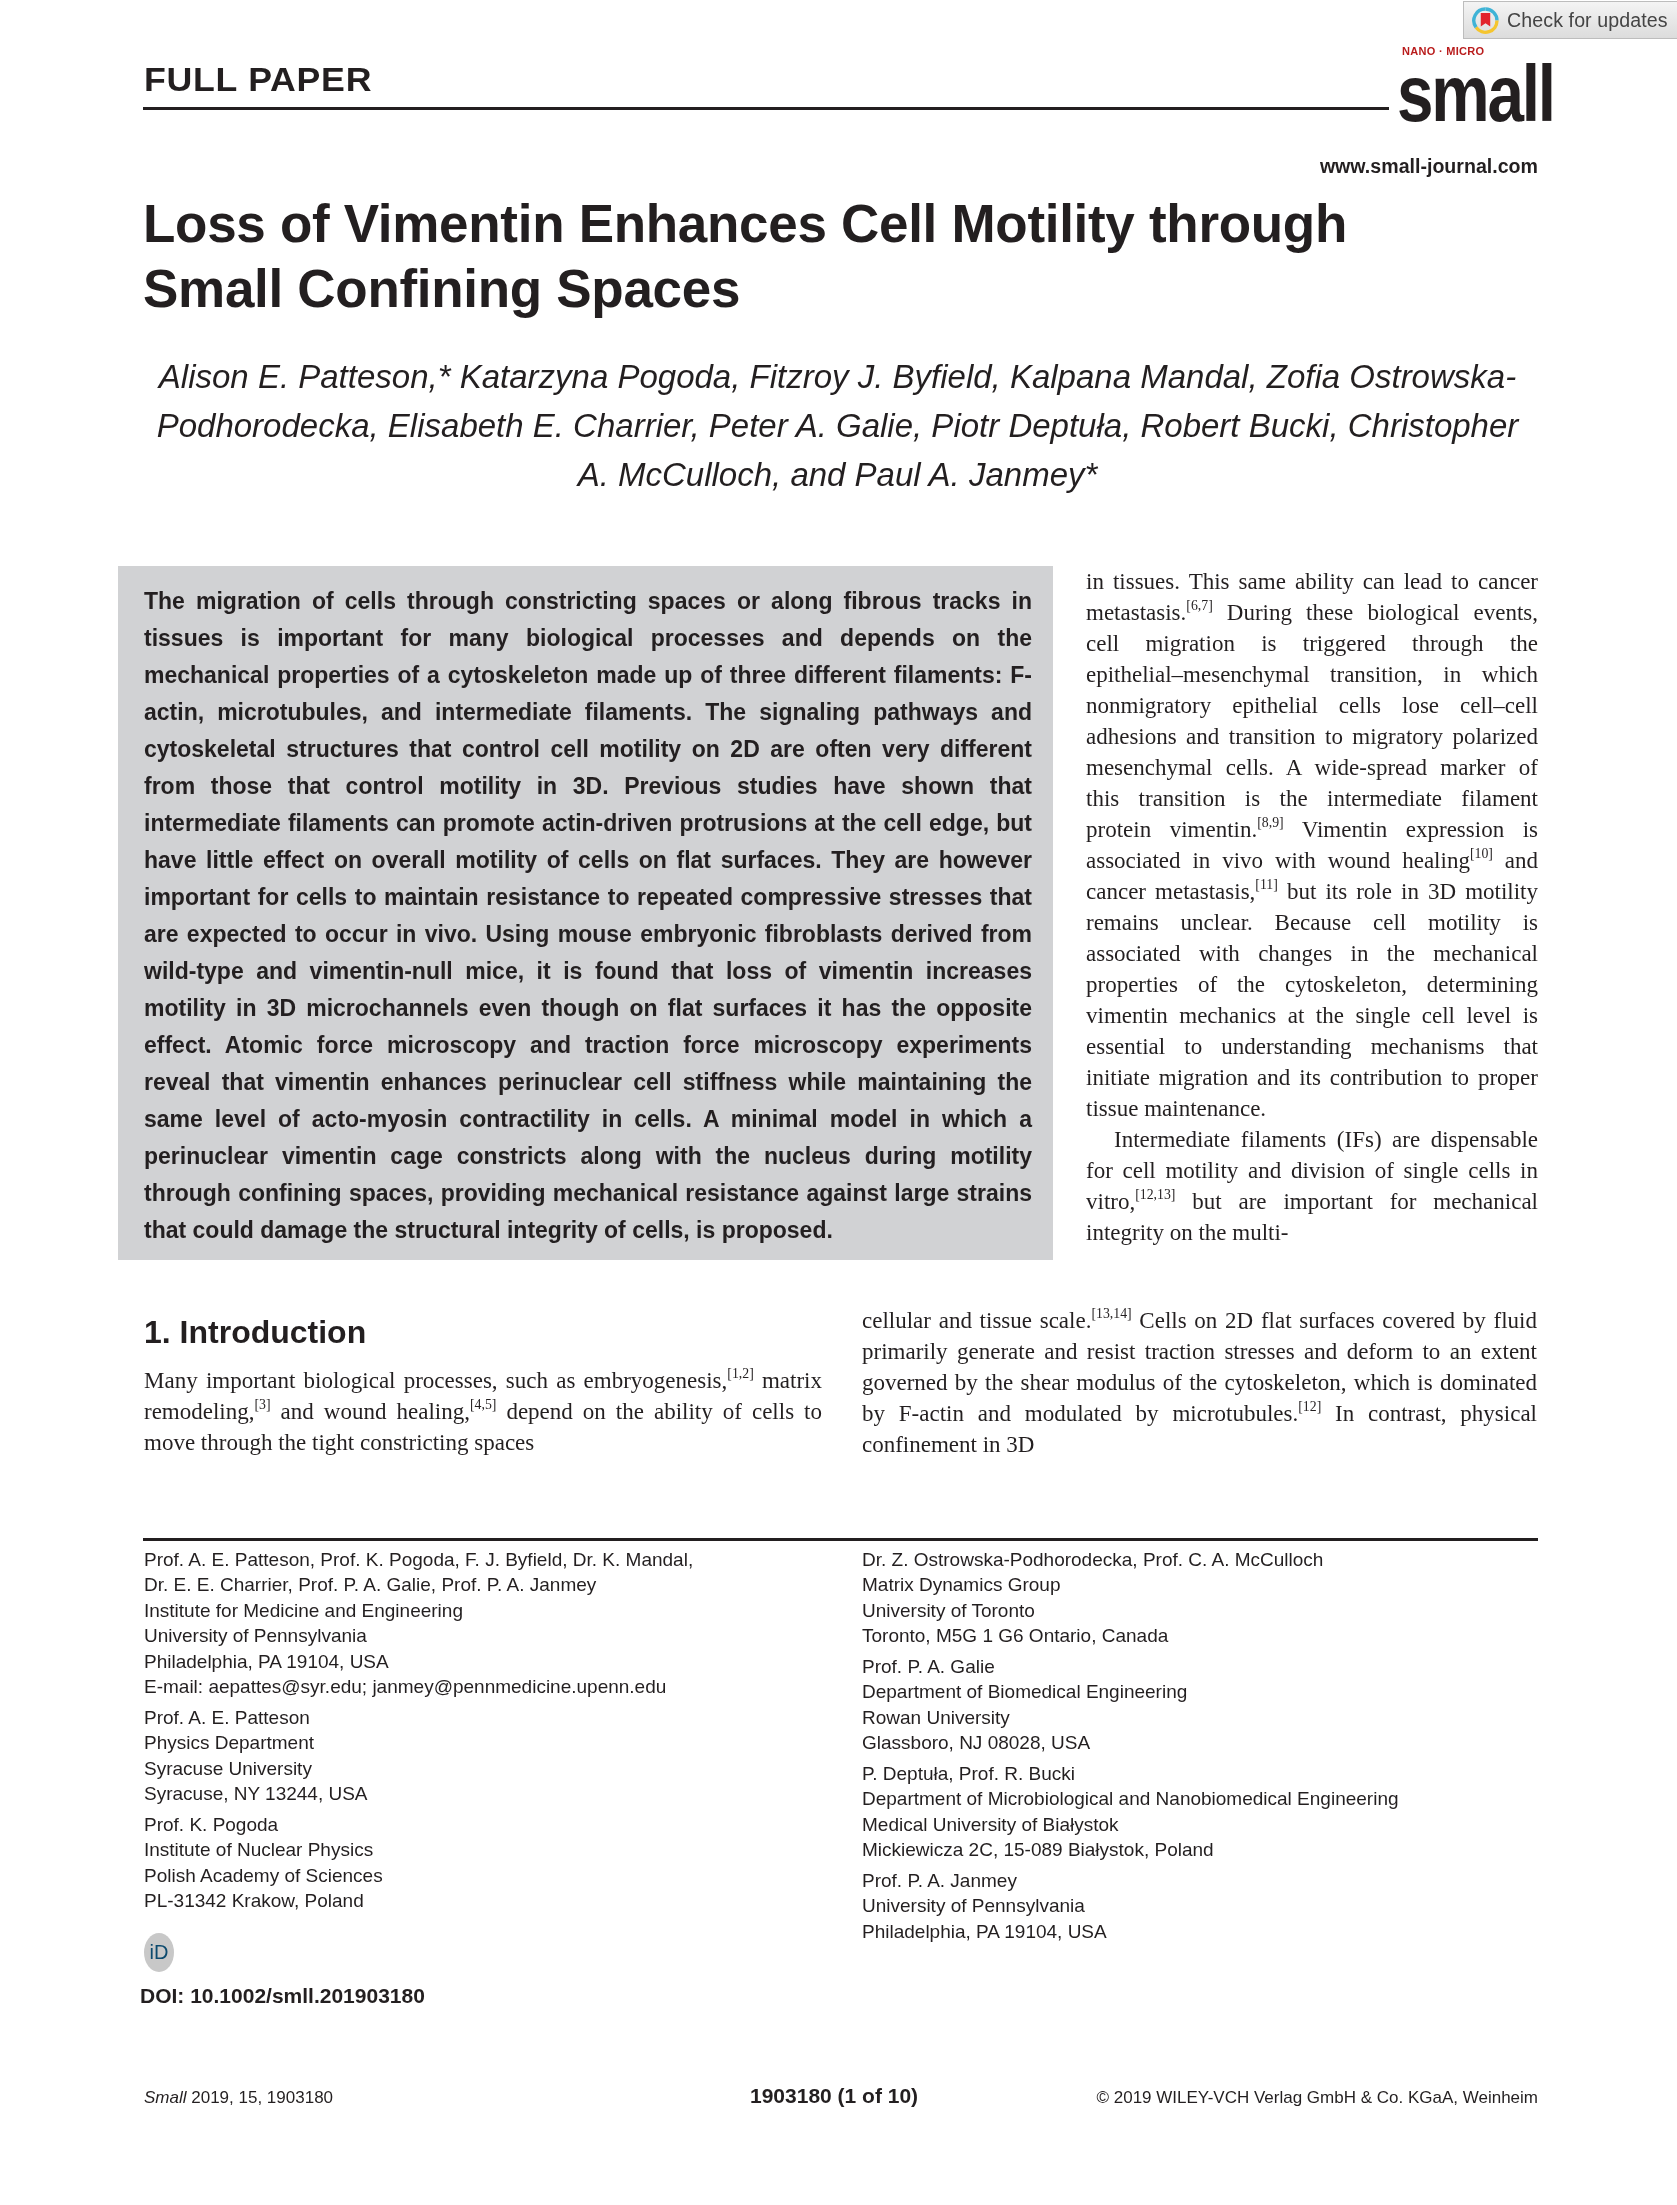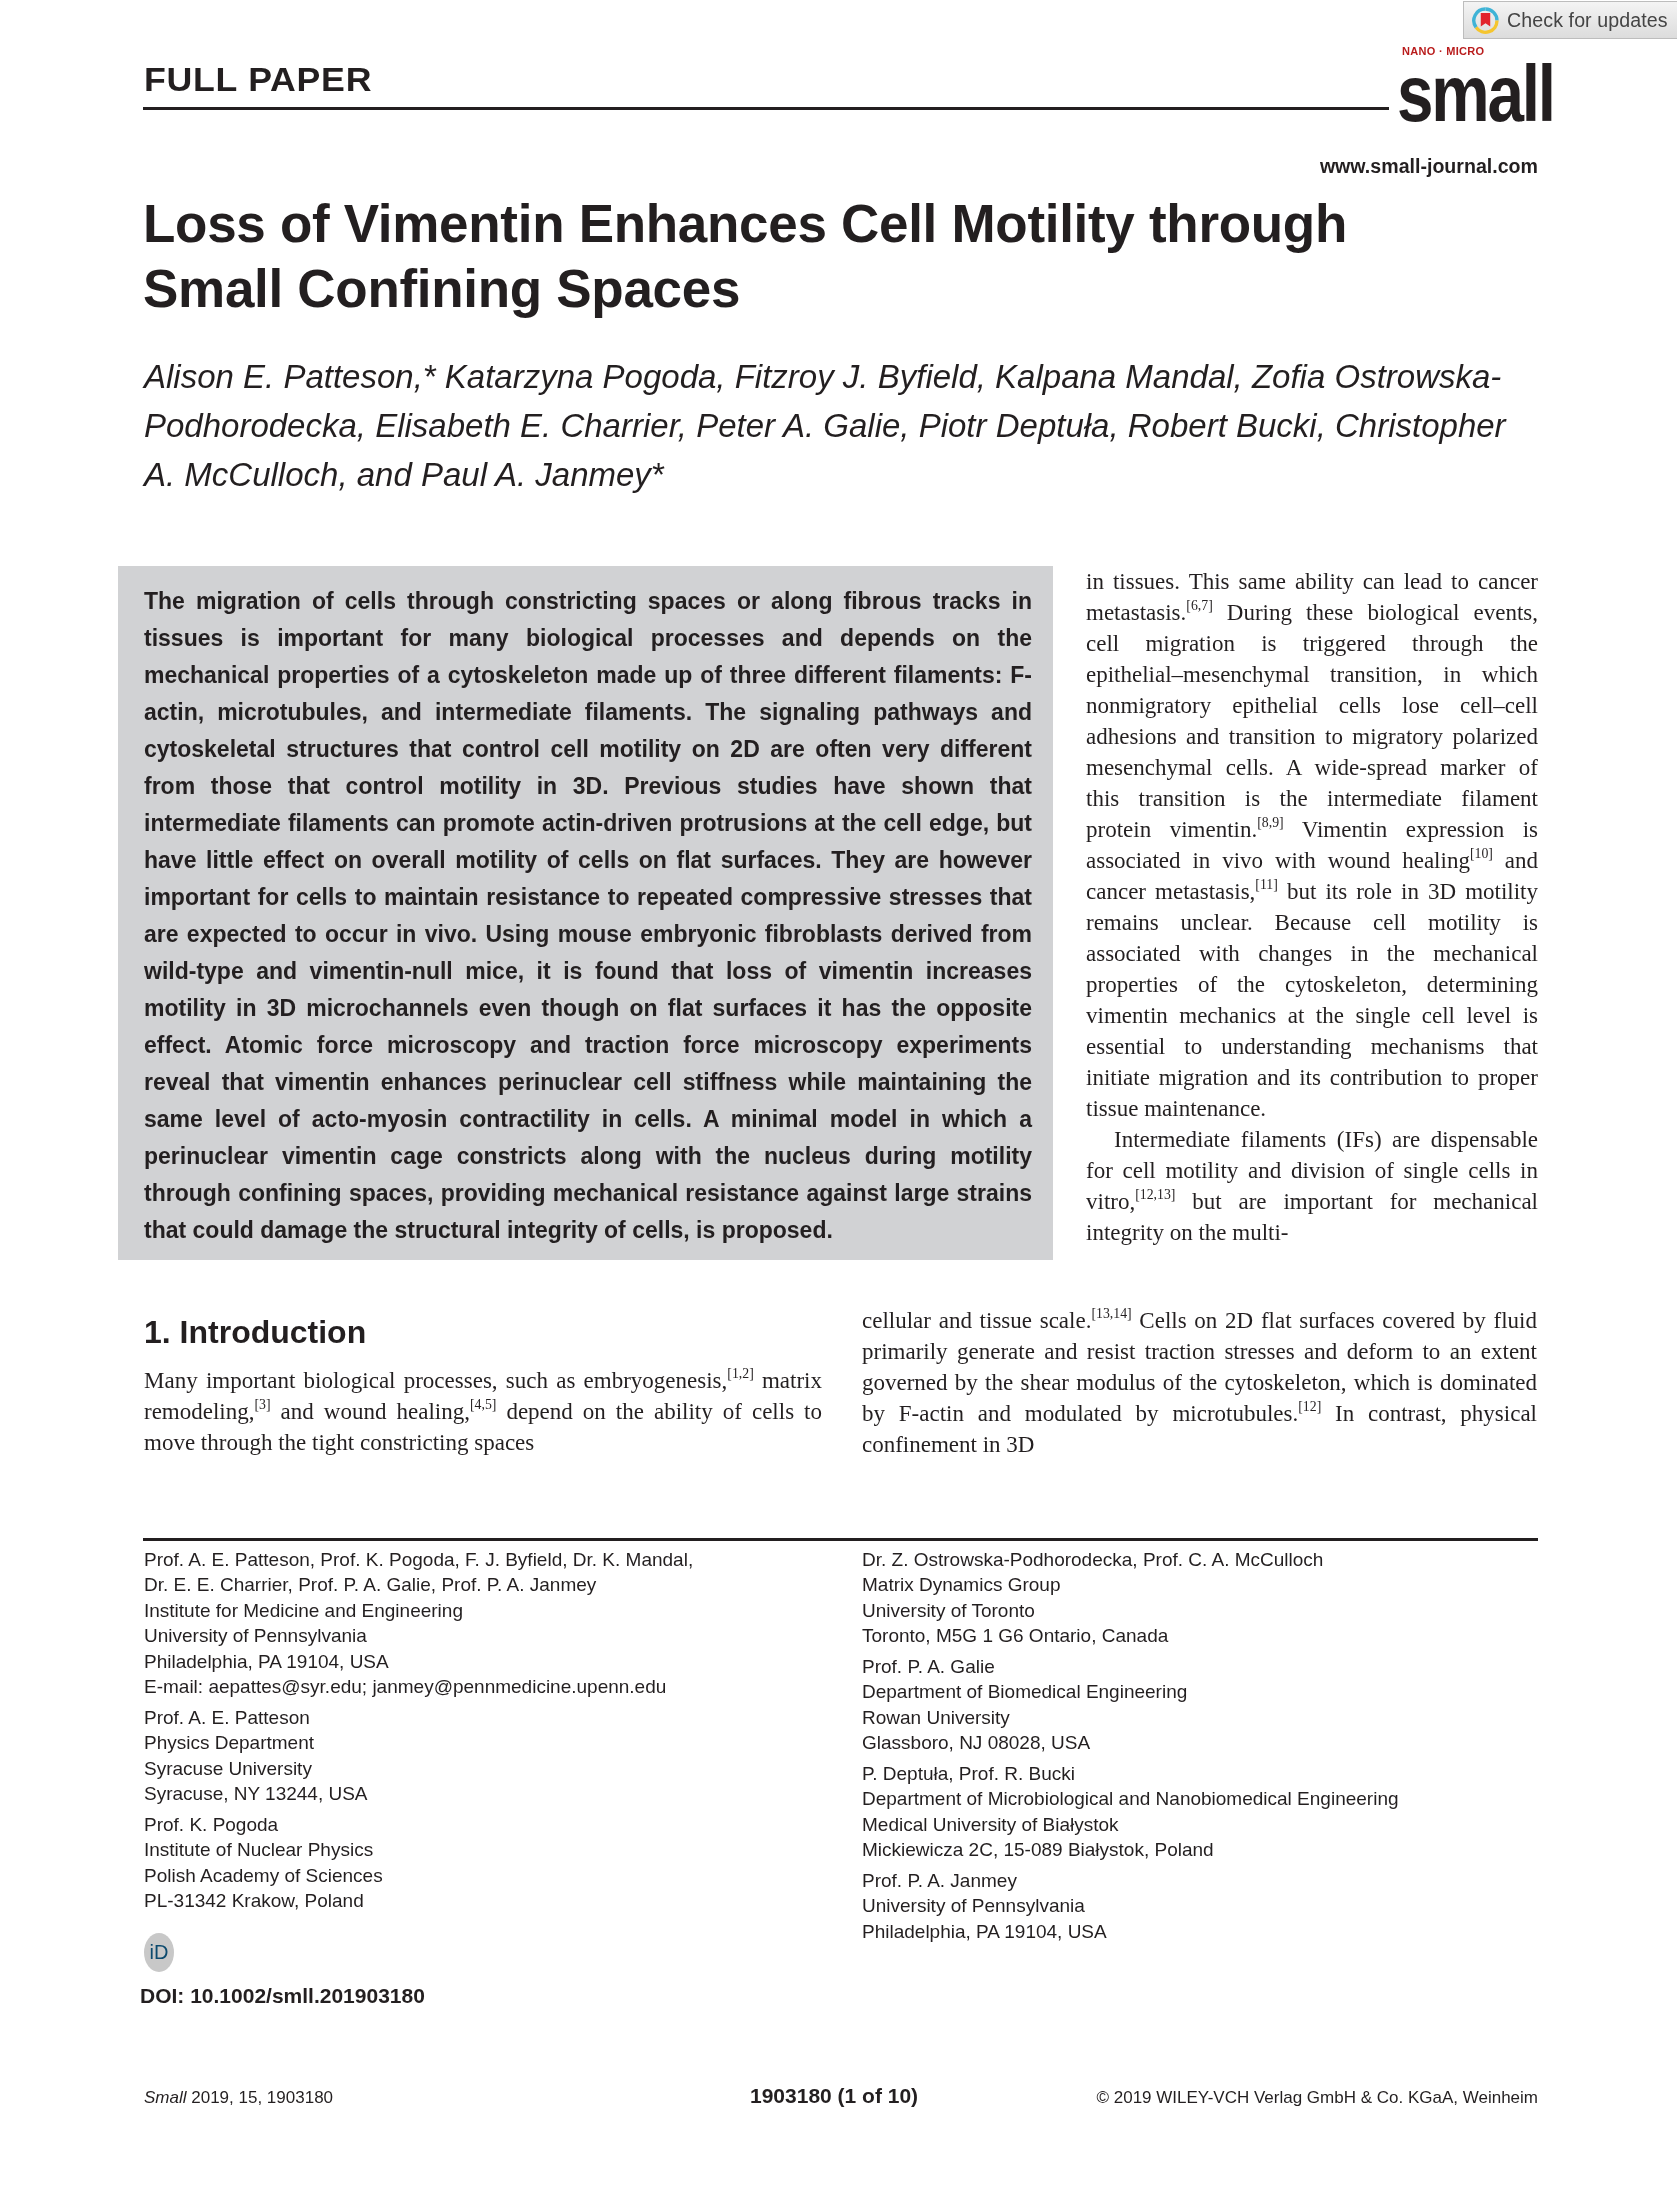--- a/index.html
+++ b/index.html
@@ -15,21 +15,21 @@
 
   
   #full-paper { left:144px; top:60px; font-size:34px; font-weight:900; letter-spacing:0.7px; transform:scaleX(1.05); transform-origin:left; }
   #header-rule { left:143px; top:107px; width:1246px; height:2.7px; background:#231f20; }
   #logo-top { left:1402px; top:45px; font-size:11px; font-weight:bold; color:#b91c1c; letter-spacing:0.3px; }
   #logo-main { left:1397px; top:41px; font-size:80px; font-weight:bold; letter-spacing:-2.7px; line-height:80px; transform:scaleX(0.82); transform-origin:left; }
   #logo-url { left:1279px; top:122px; width:259px; text-align:right; font-size:19.6px; font-weight:bold;margin-top:33px; }
 
   
   #title { left:143px; top:191px; width:1319px; font-size:53px; font-weight:bold; line-height:65px; letter-spacing:-0.3px; }
-  #authors { left:144px; top:352px; width:1387px; font-size:33px; font-style:italic; line-height:49px; color:#231f20; }
+  #authors { left:144px; top:352px; width:1387px; font-size:33px; font-style:italic; line-height:49px; color:#231f20;text-align:center; }
 
   
   #abstract-box { left:118px; top:566px; width:935px; height:694px; background:#d1d2d4; }
   #abstract-text { left:144px; top:583px; width:888px; font-size:23px; font-weight:bold; line-height:37px; text-align:justify; color:#231f20; }
 
   
   .col-r { font-size:23px; line-height:31px; text-align:justify; }
   #right-top { left:1086px; top:566px; width:452px; }
   #right-full { left:862px; top:1305px; width:675px; }
   .indent { text-indent:28px; }

